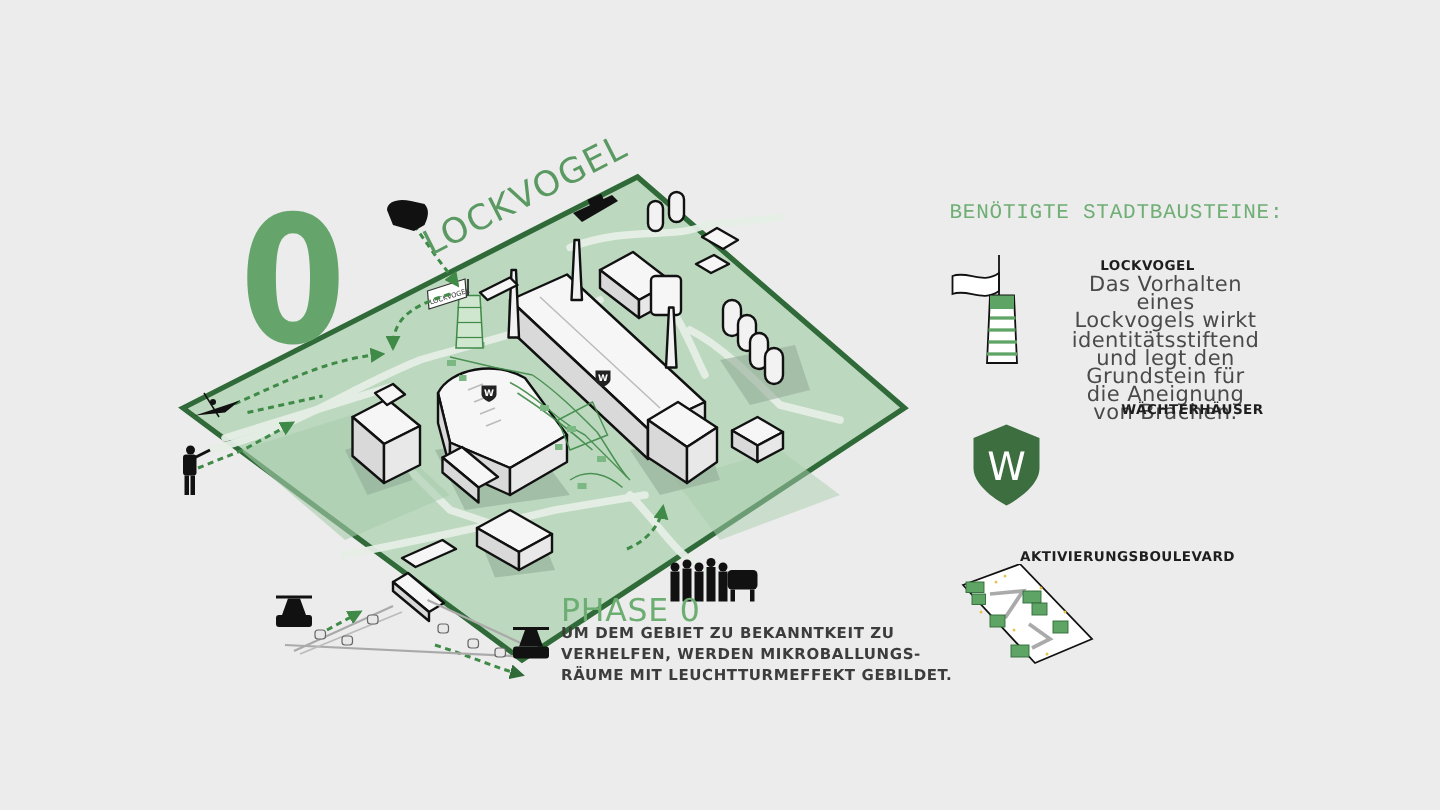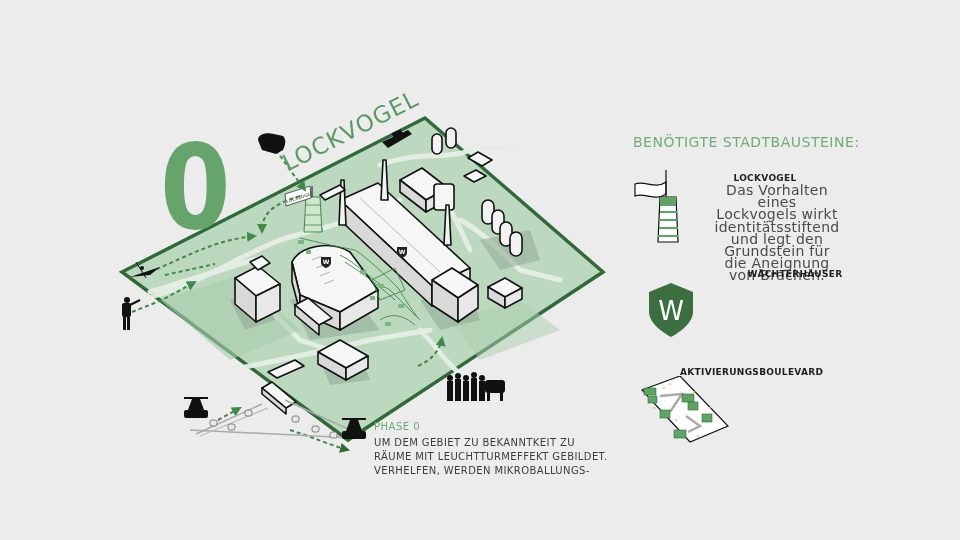--- a/index.html
+++ b/index.html
@@ -6,23 +6,23 @@
   body { width:960px; height:540px; background:#ececec; position:relative; overflow:hidden;
          font-family:"DejaVu Sans", "Liberation Sans", sans-serif; }
   .abs { position:absolute; }
   #map { position:absolute; left:0; top:0; width:960px; height:540px; }
   .big-zero { position:absolute; left:160px; top:128px; font-family:"DejaVu Sans", sans-serif; font-weight:bold;
               font-size:118px; line-height:118px; color:#65a56c; letter-spacing:-2px; transform:scaleX(0.86); transform-origin:left top; }
   .lockvogel-title { position:absolute; left:290px; top:150px; font-size:23px; color:#5a9a62;
                      transform:rotate(-27deg); transform-origin:left bottom; letter-spacing:1px;
                      font-family:"DejaVu Sans", sans-serif; font-weight:normal; white-space:nowrap; }
   .phase { position:absolute; left:374px; top:399px; }
-  .phase-title { font-size:10px; color:#6cad72; line-height:16px; letter-spacing:0.5px;margin-top:20px; }
-  .phase-text { font-size:10px; color:#3c3c3c; line-height:13px; letter-spacing:0.4px; margin-top:1px; white-space:nowrap; }
-  .legend-title { position:absolute; left:633px; top:134px; font-size:14px; color:#6fae74; letter-spacing:0.5px; white-space:nowrap; }
+  .phase-title { font-size:21px; color:#6cad72; line-height:16px; letter-spacing:0.5px; }
+  .phase-text { font-size:10px; color:#3c3c3c; line-height:13px; letter-spacing:0.4px; margin-top:1px; white-space:nowrap;font-weight:bold; }
+  .legend-title { position:absolute; left:633px; top:134px; font-size:14px; color:#6fae74; letter-spacing:0.5px; white-space:nowrap;font-family:Liberation Mono, monospace; }
   .legend-item { position:absolute; text-align:center; }
   .legend-item .h { font-size:9px; font-weight:bold; color:#1e1e1e; line-height:12px; letter-spacing:0.3px; }
   .legend-item .d { font-size:14px; color:#4a4a4a; line-height:12.2px; letter-spacing:0.3px; white-space:pre-line;margin-left:24px; }
 </style>
 </head>
 <body>
 
 <svg id="map" viewBox="0 0 960 540" xmlns="http://www.w3.org/2000/svg">
   <defs>
     <marker id="arr" viewBox="0 0 10 10" refX="8" refY="5" markerWidth="5" markerHeight="5" orient="auto-start-reverse">
@@ -261,22 +261,22 @@
     </g>
   </g>
 </svg>
 
 <div class="big-zero">0</div>
 <div class="lockvogel-title">LOCKVOGEL</div>
 
 <div class="phase">
   <div class="phase-title">PHASE 0</div>
   <div class="phase-text">UM DEM GEBIET ZU BEKANNTKEIT ZU</div>
+  <div class="phase-text">VERHELFEN, WERDEN MIKROBALLUNGS-</div>
   <div class="phase-text">RÄUME MIT LEUCHTTURMEFFEKT GEBILDET.</div>
-  <div class="phase-text">VERHELFEN, WERDEN MIKROBALLUNGS-</div>
 </div>
 
 <div class="legend-title">BENÖTIGTE STADTBAUSTEINE:</div>
 
 <svg class="abs" style="left:630px;top:168px" width="60" height="80" viewBox="0 0 60 80">
   <path d="M5,14 C15,10 25,20 36,12 L36,0 C25,8 15,-2 5,2 z" fill="#fff" stroke="#111" stroke-width="1.2" transform="translate(0,14)"></path>
   <line x1="36" y1="2" x2="36" y2="30" stroke="#111" stroke-width="1.2"></line>
   <polygon points="30,29 46,29 48,74 28,74" fill="#fff" stroke="#111" stroke-width="1.2"></polygon>
   <rect x="30" y="29" width="16" height="9" fill="#5ea565"></rect>
   <g stroke="#5ea565" stroke-width="2.2">

